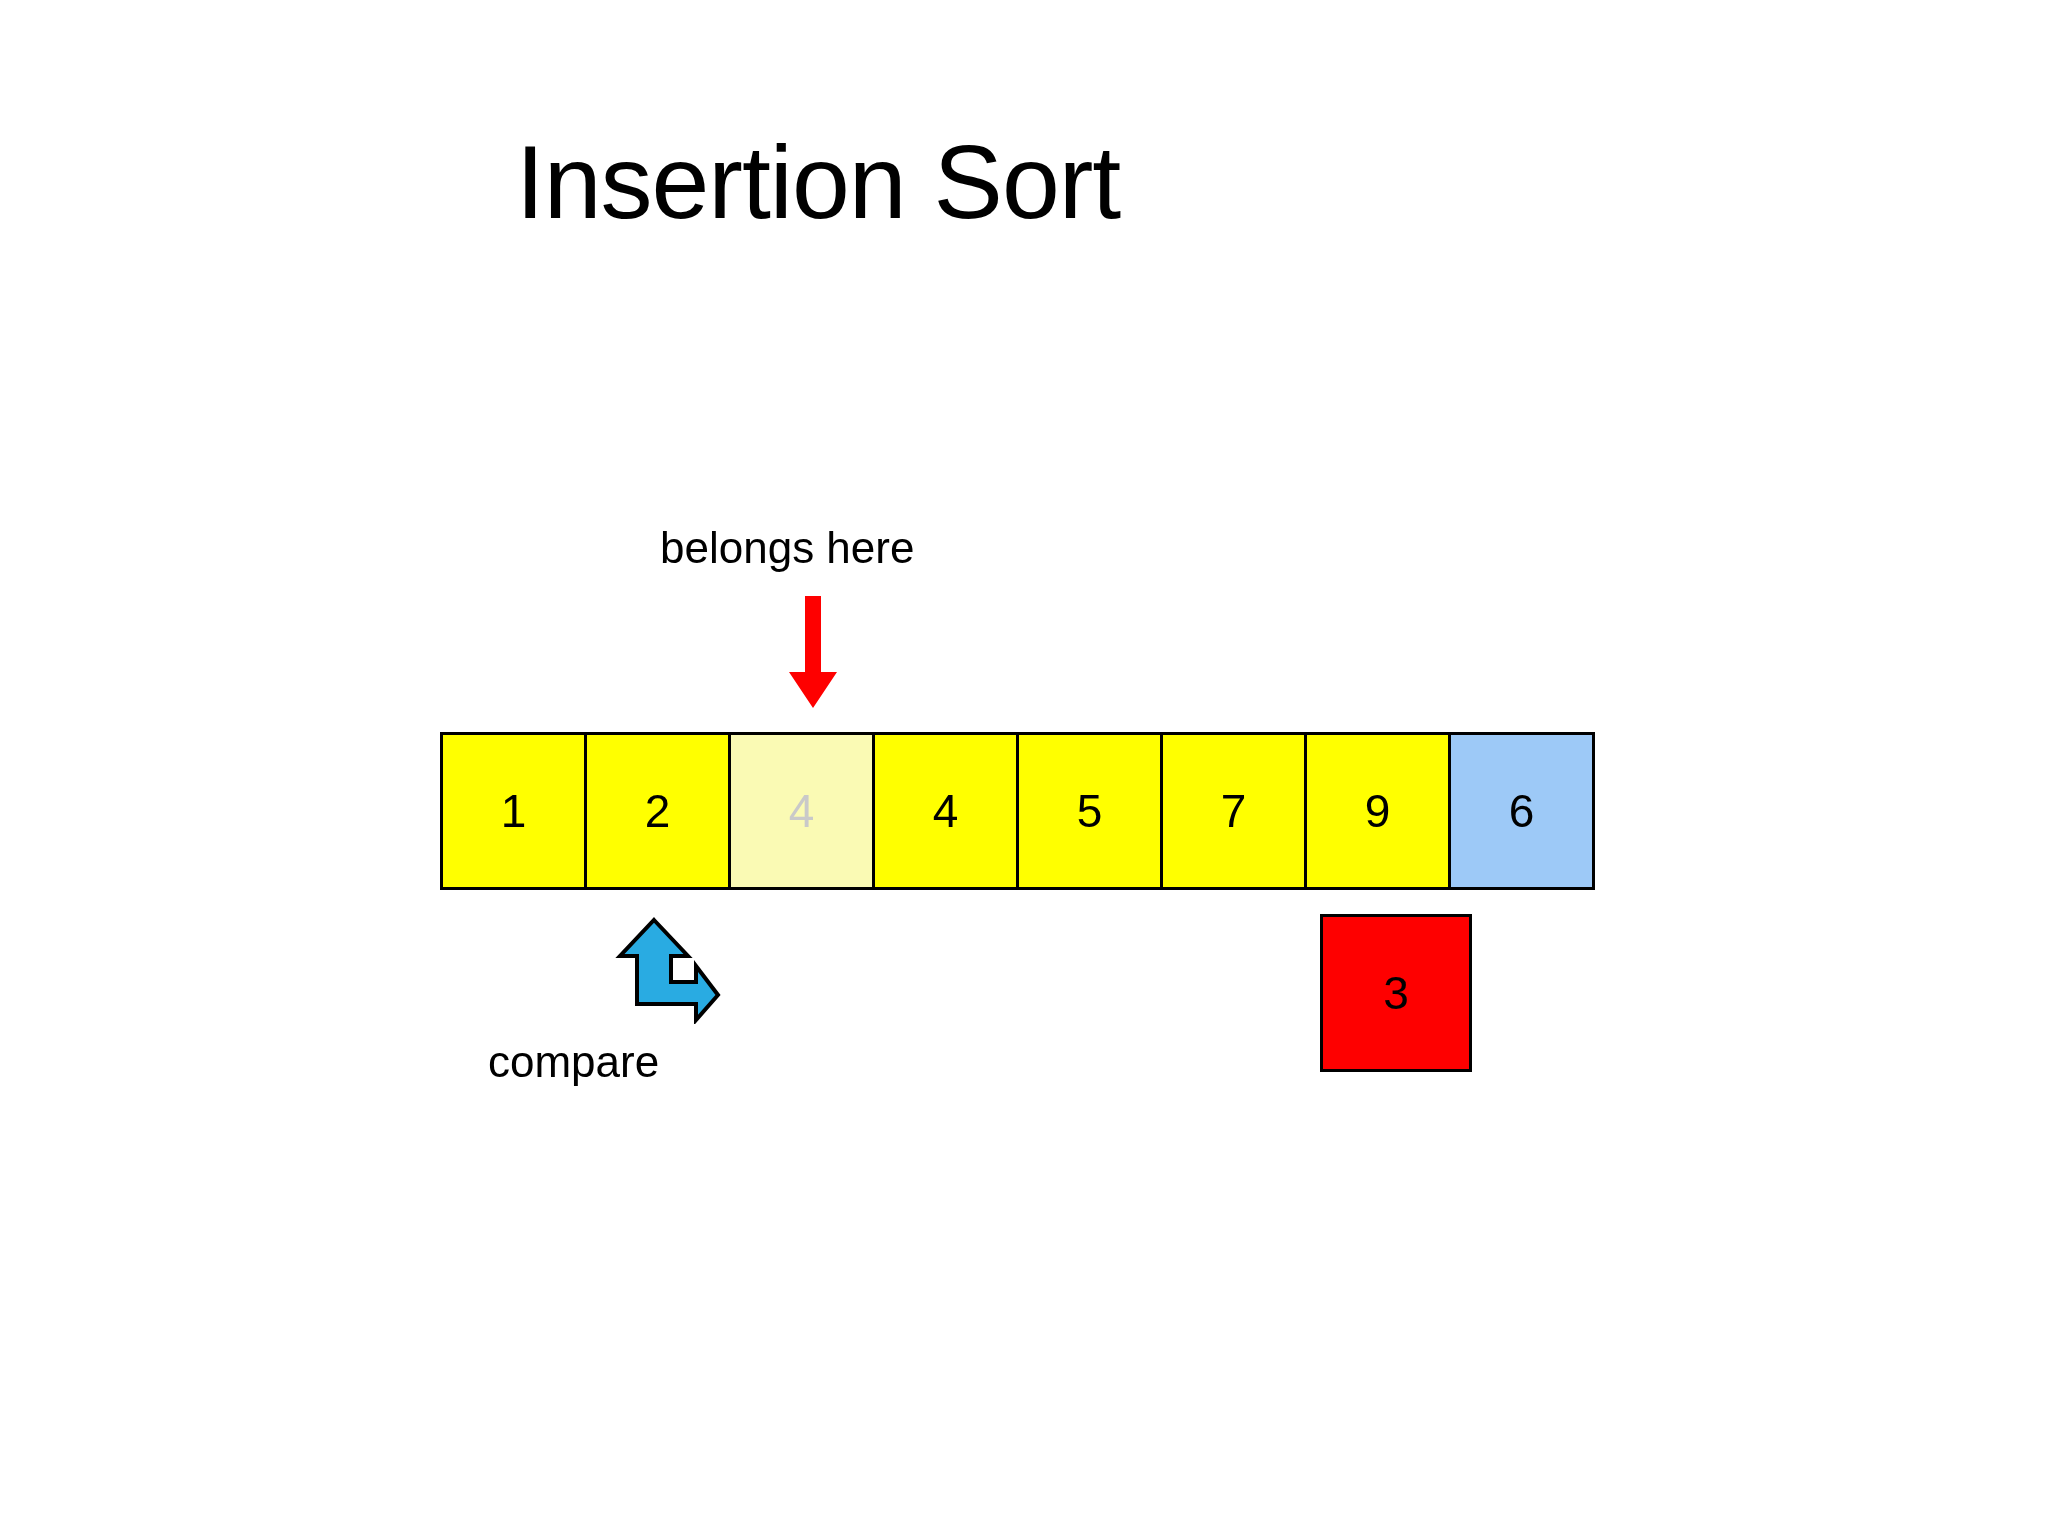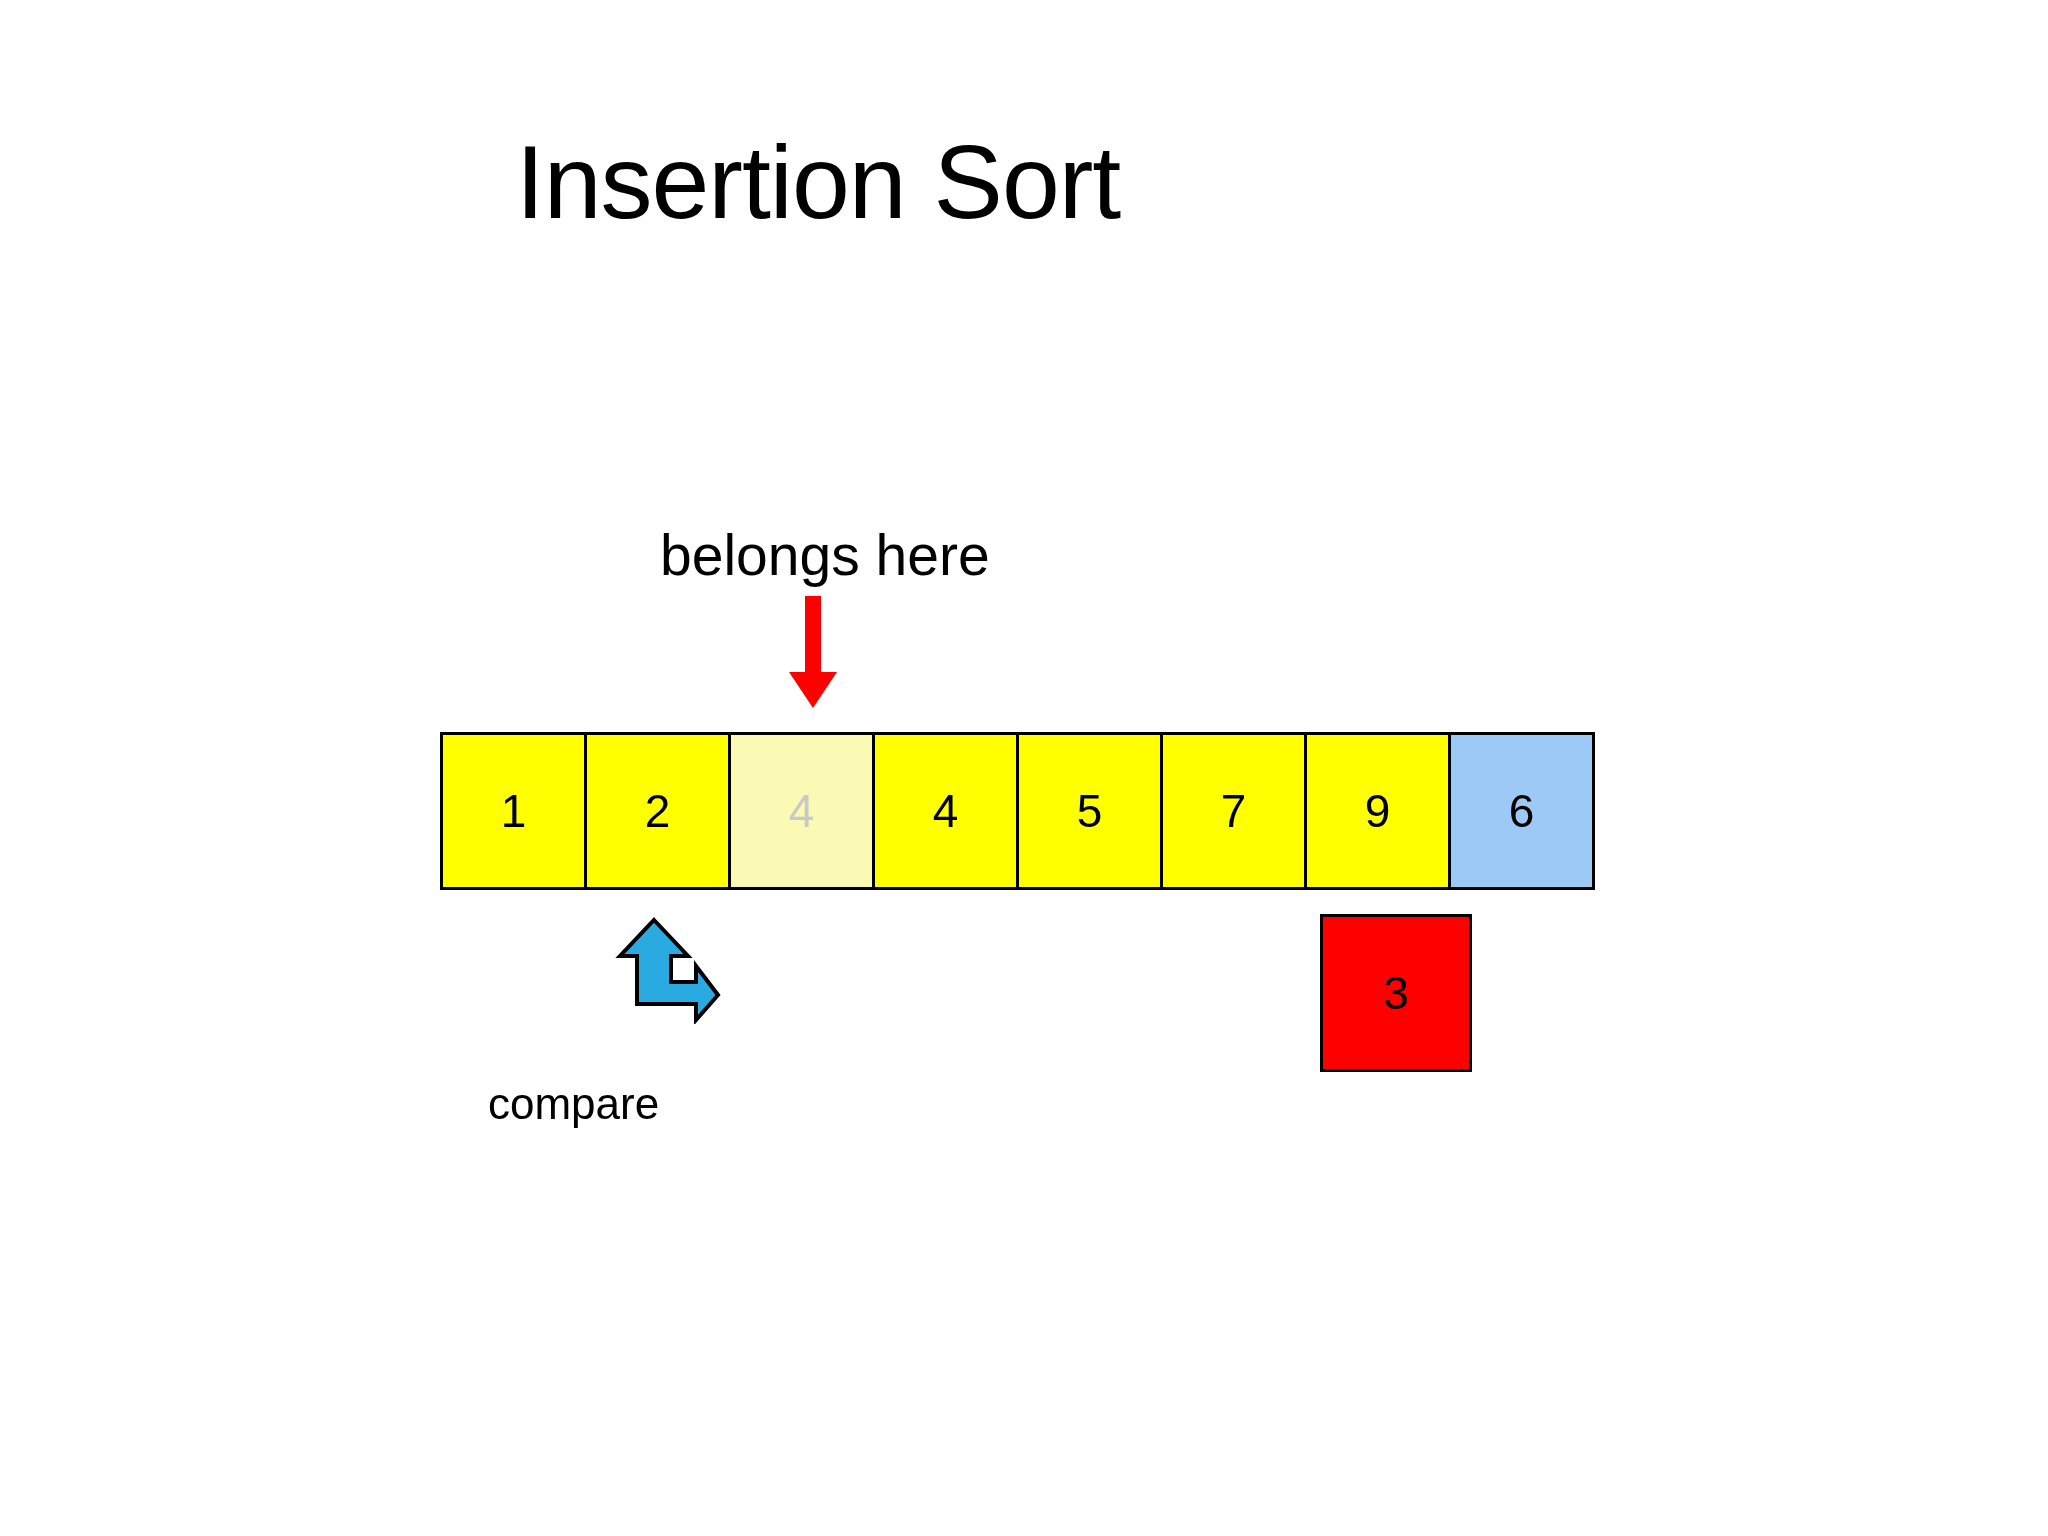--- a/index.html
+++ b/index.html
@@ -29,21 +29,21 @@
     letter-spacing: -1px;
     color: #000000;
     white-space: nowrap;
   }
 
   
   #belongs-here-label {
     position: absolute;
     left: 660px;
     top: 524px;
-    font-size: 57px;
+    font-size: 44px;
     line-height: 1.1;
     color: #000000;
     white-space: nowrap;
   }
 
   
   #belongs-here-arrow {
     position: absolute;
     left: 786px;
     top: 596px;
@@ -86,21 +86,21 @@
     left: 612px;
     top: 916px;
     width: 110px;
     height: 108px;
   }
 
   
   #compare-label {
     position: absolute;
     left: 488px;
-    top: 1080px;
+    top: 1038px;
     font-size: 44px;
     line-height: 1.1;
     color: #000000;
     white-space: nowrap;
   }
 
   
   #key-box {
     position: absolute;
     left: 1320px;

